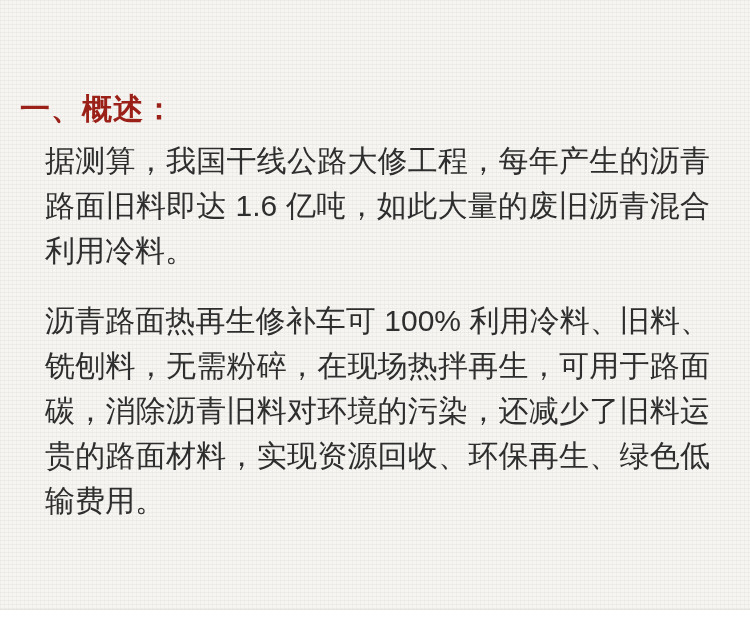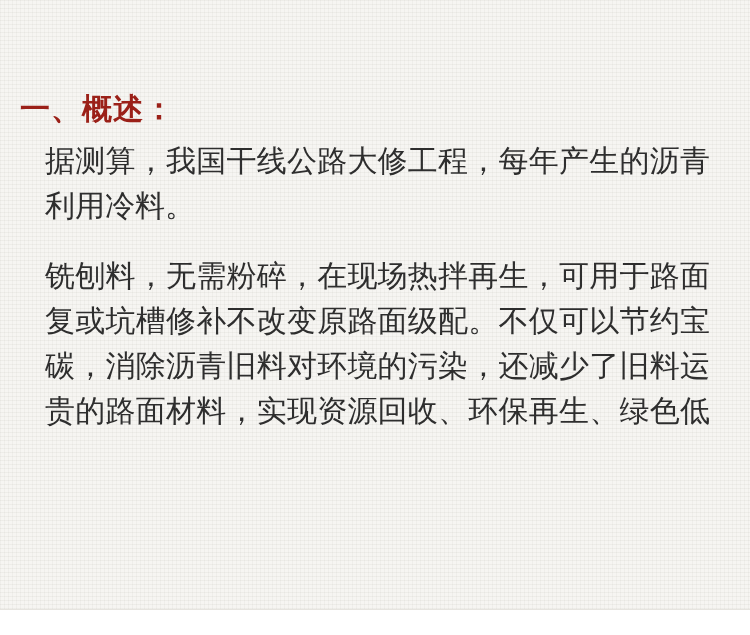--- a/index.html
+++ b/index.html
@@ -54,22 +54,24 @@
   }
 </style>
 </head>
 <body>
 
 <div class="paper">
   <h1 class="section-heading">一、概述：</h1>
 
   <div class="para first">
       <div class="line">据测算，我国干线公路大修工程，每年产生的沥青</div>
+      <div class="line">路面旧料即达 1.6 亿吨，如此大量的废旧沥青混合</div>
       <div class="line flush">利用冷料。</div>
     </div>
 
   <div class="para second">
+      <div class="line">沥青路面热再生修补车可 100% 利用冷料、旧料、</div>
       <div class="line">铣刨料，无需粉碎，在现场热拌再生，可用于路面修</div>
-      <div class="line">复或坑槽修补不改变原路面级配。不仅可以节约宝</div>
       <div class="line">碳，消除沥青旧料对环境的污染，还减少了旧料运</div>
       <div class="line">贵的路面材料，实现资源回收、环保再生、绿色低</div>
+      <div class="line flush">输费用。</div>
     </div>
 </div>
 
 </body></html>

